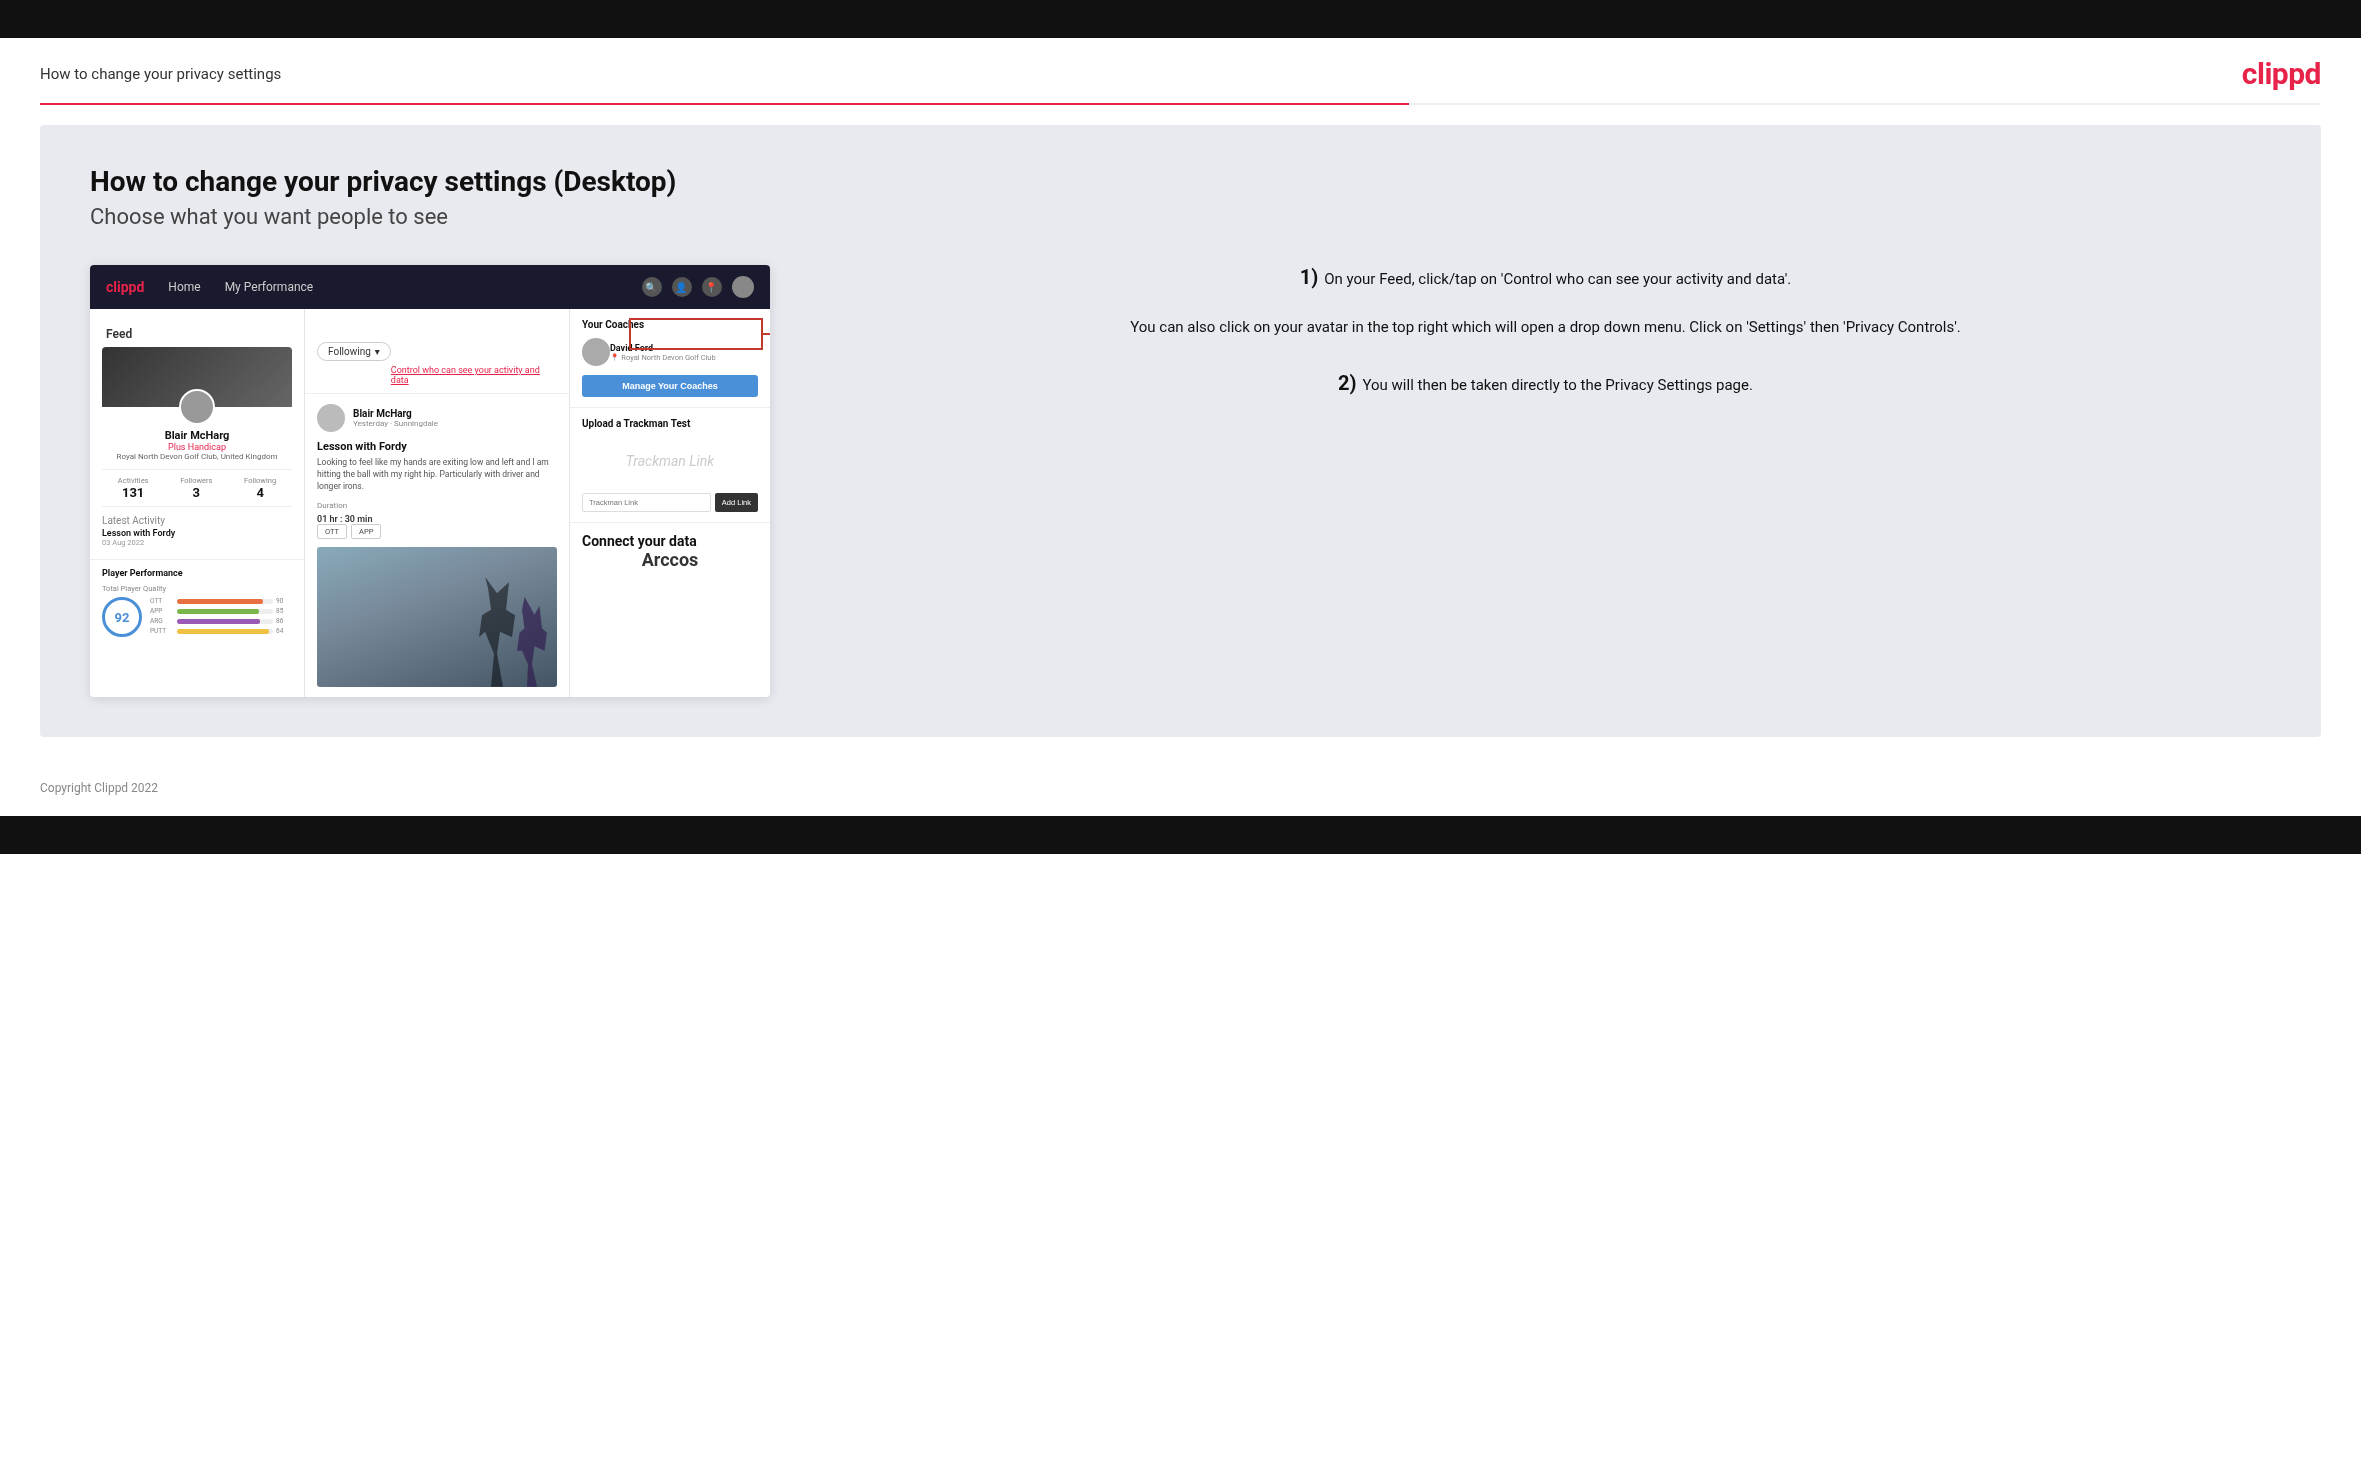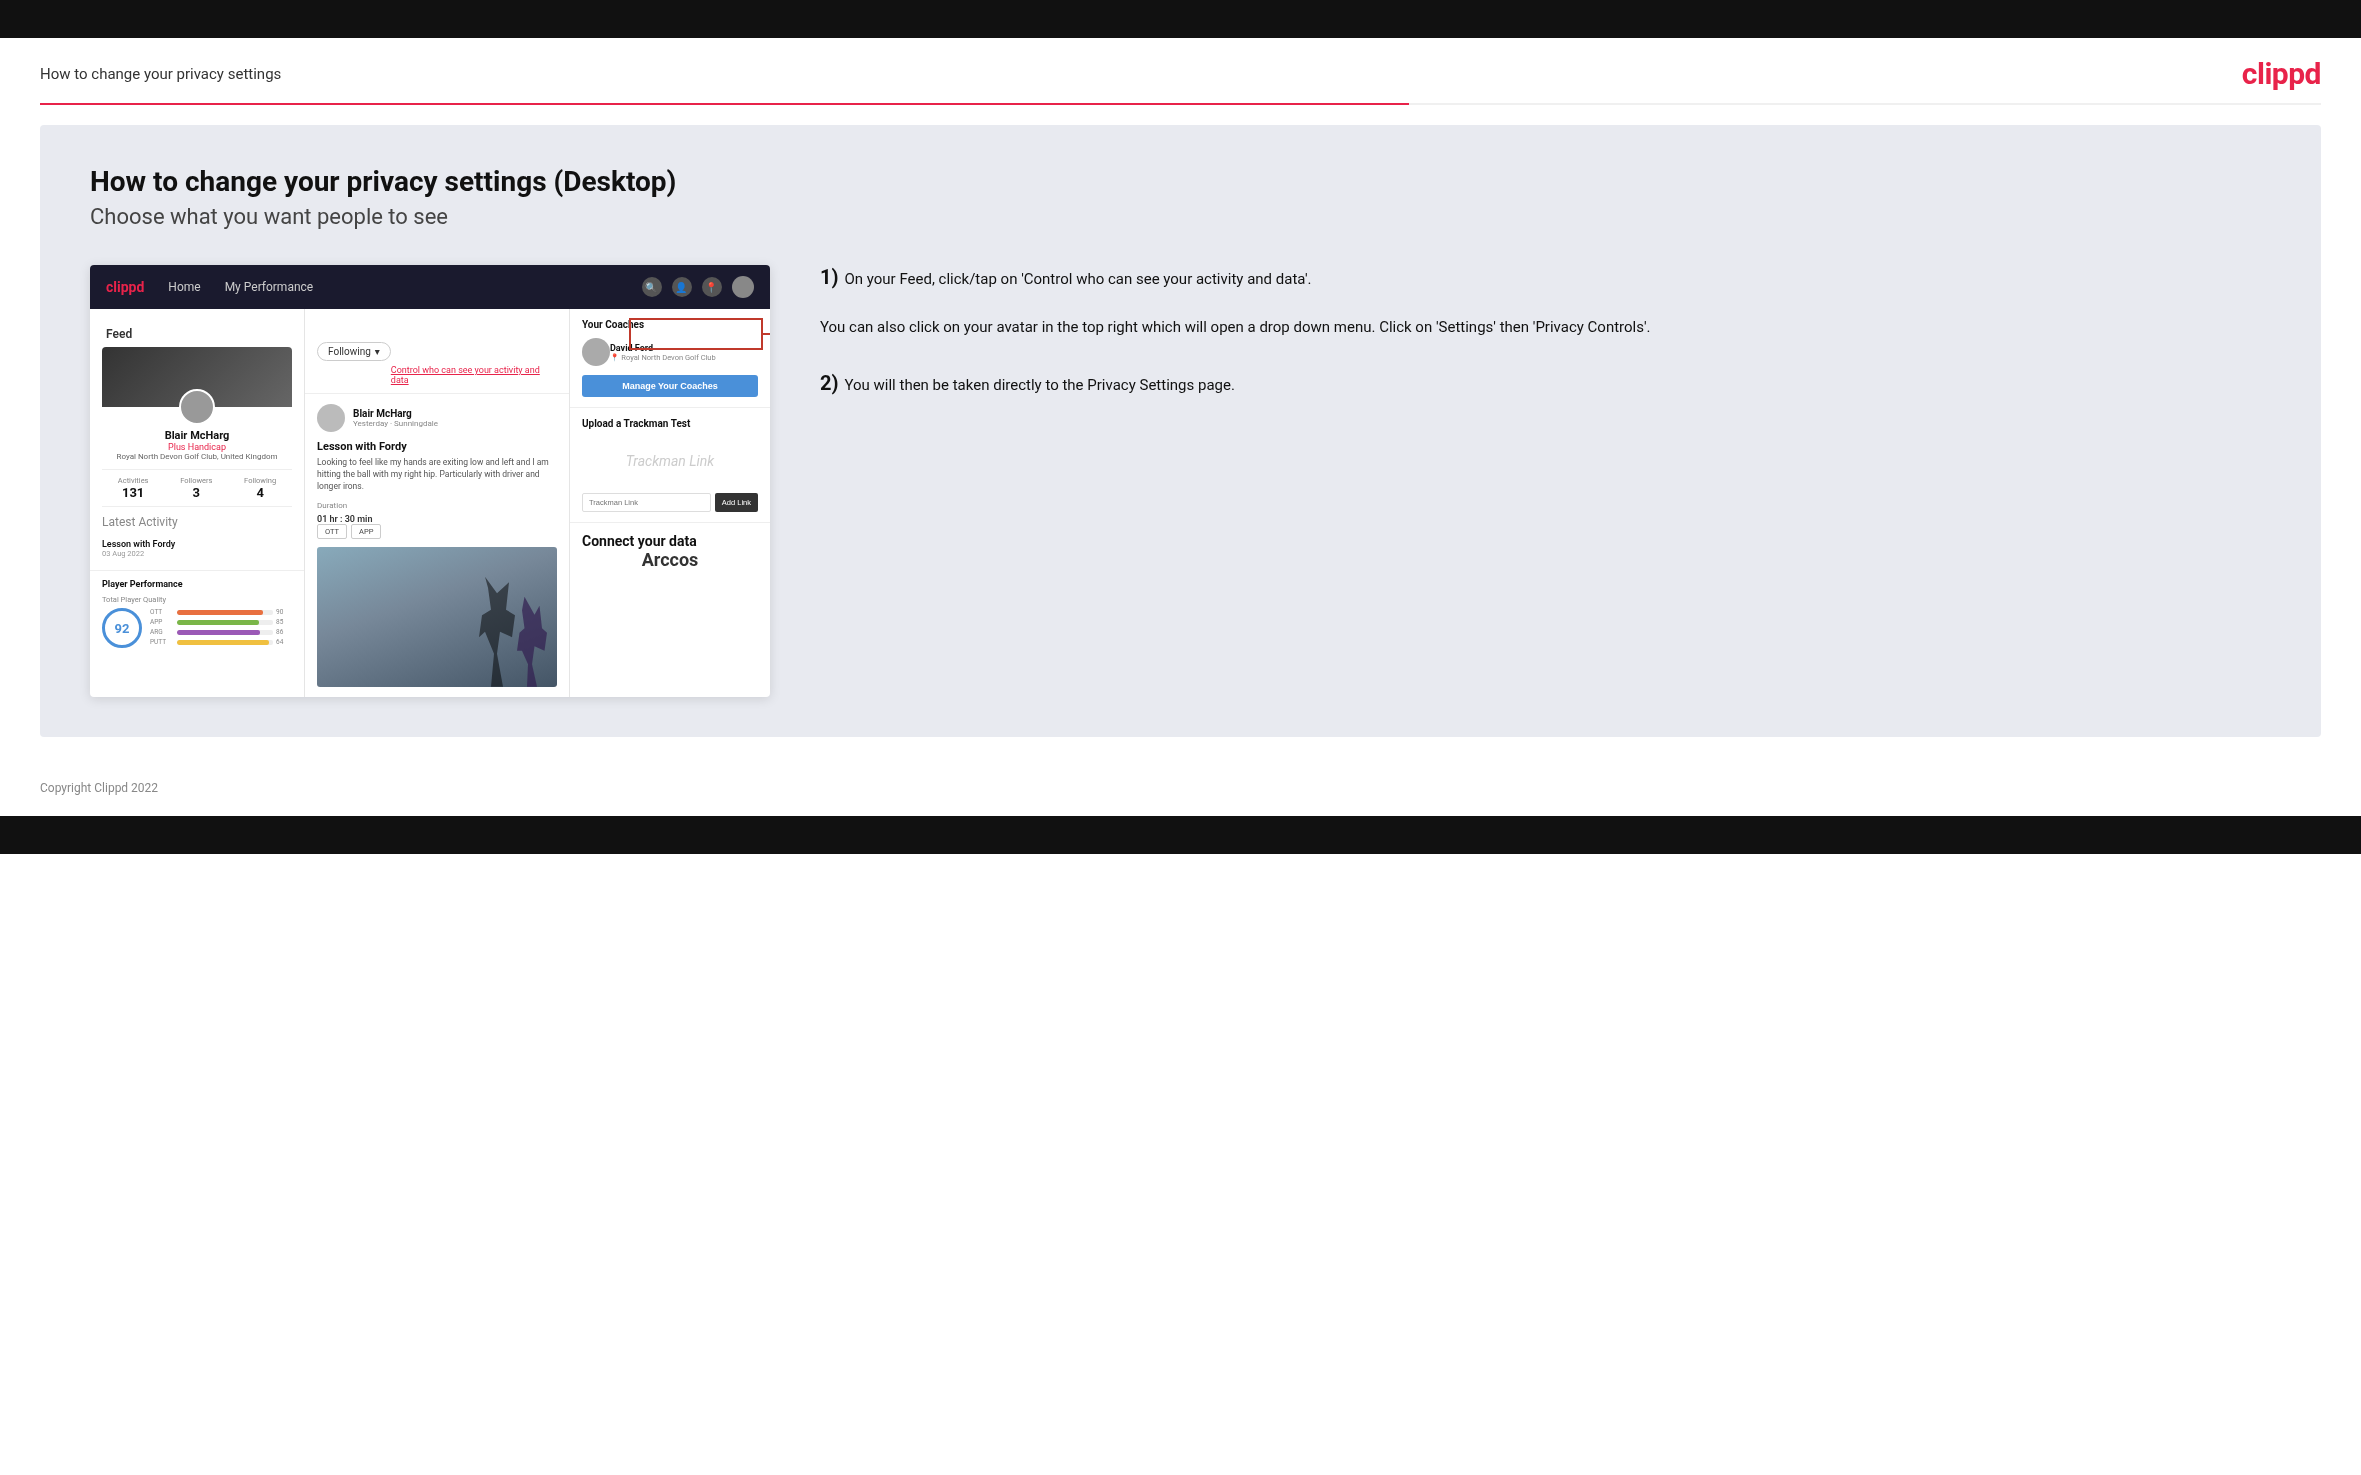--- a/index.html
+++ b/index.html
@@ -193,23 +193,23 @@
     .stat-label {
       font-size: 7.5px;
       color: #888;
     }
     .stat-value {
       font-size: 13px;
       font-weight: 700;
       color: #111;
     }
     .latest-activity-label {
-      font-size: 12px;
-      color: #888;
-      margin-bottom: 10px;
+      font-size: 10px;
+      color: #888;
+      margin-bottom: 2px;
     }
     .latest-activity-title {
       font-size: 9px;
       font-weight: 600;
       color: #111;
     }
     .latest-activity-date {
       font-size: 7.5px;
       color: #999;
     }
@@ -498,20 +498,21 @@
       text-align: center;
     }
 
     
     .instructions {
       flex: 1;
       padding-left: 10px;
     }
     .instruction-item {
       margin-bottom: 32px;
+      text-align: center;
     }
     .instruction-number {
       font-size: 20px;
       font-weight: 700;
       color: #111;
       display: inline;
       margin-right: 2px;
     }
     .instruction-text {
       font-size: 15px;

